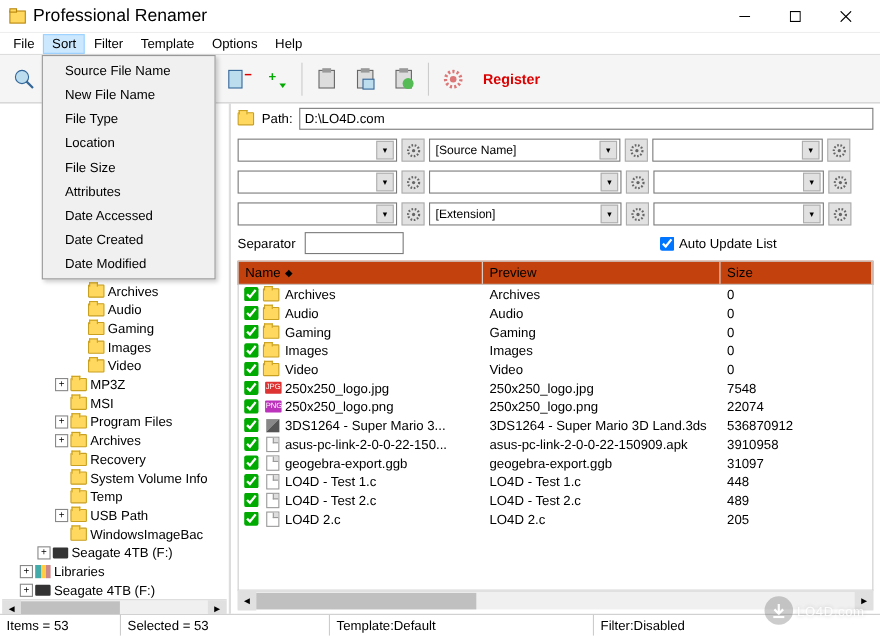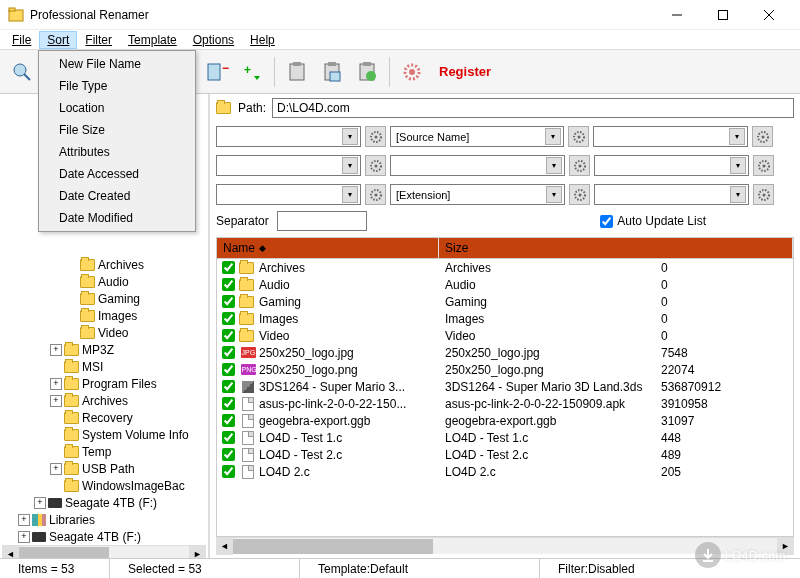--- a/index.html
+++ b/index.html
@@ -1,23 +1,23 @@
 <!DOCTYPE html>
 <html><head>
 <meta charset="utf-8">
 <style>
 * { box-sizing: border-box; margin: 0; padding: 0; font-family: "Segoe UI", Tahoma, sans-serif; font-size: 12px; }
 body { background: #fff; width: 800px; height: 578px; overflow: hidden; position: relative; }
 .titlebar { height: 30px; background: #fff; display: flex; align-items: center; padding: 0 8px; border-bottom: 1px solid #eee; }
 .titlebar-icon { width: 16px; height: 16px; margin-right: 6px; }
-.titlebar-title { flex: 1; font-size: 12px; }
+.titlebar-title { flex: 1; font-size: 16px; }
 .win-controls { display: flex; gap: 0; }
 .win-btn { width: 46px; height: 30px; display: flex; align-items: center; justify-content: center; }
 .menubar { height: 20px; background: #fff; display: flex; align-items: center; padding: 0 4px; border-bottom: 1px solid #ddd; }
-.menu-item { padding: 2px 8px; cursor: default; text-decoration: underline; }
+.menu-item { padding: 2px 8px; cursor: default; }
 .menu-item.active { background: #cce8ff; border: 1px solid #99d1ff; padding: 1px 7px; }
 .sort-dropdown { position: absolute; top: 50px; left: 38px; width: 158px; background: #f0f0f0; border: 1px solid #999; box-shadow: 2px 2px 4px rgba(0,0,0,0.2); z-index: 100; padding: 2px; }
 .sort-dropdown-item { padding: 4px 18px; cursor: default; background: #f0f0f0; }
 .toolbar { height: 44px; background: #f5f5f5; border-bottom: 1px solid #ccc; display: flex; align-items: center; padding: 0 6px; gap: 3px; }
 .tb-btn { width: 32px; height: 36px; display: flex; align-items: center; justify-content: center; border: 1px solid transparent; }
 .tb-sep { width: 1px; height: 30px; background: #ccc; margin: 0 3px; }
 .register-text { color: #d00; font-weight: bold; margin-left: 8px; font-size: 13px; }
 .main-area { display: flex; height: 464px; }
 .tree-panel { width: 210px; border-right: 2px solid #ddd; overflow: auto; padding: 2px; position: relative; }
 .tree-item { display: flex; align-items: center; height: 17px; white-space: nowrap; }
@@ -45,21 +45,21 @@
 .sort-arrow { font-size: 9px; }
 .file-list { border: 1px solid #ccc; border-top: none; flex: 1; overflow: auto; }
 .file-row { display: flex; align-items: center; height: 17px; }
 .file-check { width: 22px; display: flex; justify-content: center; }
 .file-check input { accent-color: #0a0; }
 .file-icon-cell { width: 18px; display: flex; justify-content: center; }
 .file-name-cell { width: 182px; padding-left: 2px; overflow: hidden; text-overflow: ellipsis; white-space: nowrap; }
 .file-preview-cell { width: 216px; padding-left: 6px; overflow: hidden; text-overflow: ellipsis; white-space: nowrap; }
 .file-size-cell { flex: 1; padding-left: 6px; }
 .status-bar { height: 20px; border-top: 1px solid #ccc; display: flex; align-items: center; font-size: 12px; }
-.status-cell { padding: 0 18px; border-right: 1px solid #ccc; height: 100%; display: flex; align-items: center; }
+.status-cell { padding: 0 6px; border-right: 1px solid #ccc; height: 100%; display: flex; align-items: center; }
 .hscroll { height: 17px; background: #f0f0f0; border-top: 1px solid #ddd; display: flex; align-items: center; }
 .hscroll-arrow { width: 17px; height: 17px; background: #e0e0e0; display:flex; align-items:center; justify-content:center; font-size:9px; }
 .hscroll-track { flex:1; height: 17px; position: relative; }
 .hscroll-thumb { position: absolute; height: 15px; top:1px; background: #c0c0c0; }
 .file-badge { display:inline-block; font-size:7px; color:#fff; padding:0 1px; border-radius:1px; width:15px; text-align:center; line-height:11px; height:11px; }
 .doc-icon { width:12px; height:14px; border:1px solid #999; background:#fff; display:inline-block; position:relative; }
 .doc-icon::after { content:""; position:absolute; top:0; right:0; width:4px; height:4px; background:#ddd; border-left:1px solid #999; border-bottom:1px solid #999;}
 .cube-icon { width:12px; height:12px; background: linear-gradient(135deg,#888 50%,#555 50%); display:inline-block; }
 .watermark { position:absolute; bottom:10px; right:14px; font-size:18px; color:#fff; font-weight:400; opacity:0.75; letter-spacing:0.5px; pointer-events:none; text-shadow:0 0 4px rgba(0,0,0,0.3);}
 .watermark-badge { display:inline-flex; width:26px; height:26px; border-radius:50%; background:rgba(120,120,120,0.5); align-items:center; justify-content:center; margin-right:4px; vertical-align:middle;}
@@ -96,20 +96,21 @@
 <div class="menubar" id="menubar">
     <div class="menu-item">File</div>
     <div class="menu-item active">Sort</div>
     <div class="menu-item">Filter</div>
     <div class="menu-item">Template</div>
     <div class="menu-item">Options</div>
     <div class="menu-item">Help</div>
   </div>
 
 <div class="sort-dropdown" id="sort-dropdown">
+    <div class="sort-dropdown-item">Source File Name</div>
     <div class="sort-dropdown-item">New File Name</div>
     <div class="sort-dropdown-item">File Type</div>
     <div class="sort-dropdown-item">Location</div>
     <div class="sort-dropdown-item">File Size</div>
     <div class="sort-dropdown-item">Attributes</div>
     <div class="sort-dropdown-item">Date Accessed</div>
     <div class="sort-dropdown-item">Date Created</div>
     <div class="sort-dropdown-item">Date Modified</div>
   </div>
 
@@ -423,20 +424,23 @@
         <span>Auto Update List</span>
       </label>
       <div style="width:80px"></div>
     </div>
 
     <div class="list-header">
       <div class="list-header-cell" style="width:222px">
         <span>Name</span>
           <span class="sort-arrow">◆</span>
       </div>
+      <div class="list-header-cell" style="width:216px">
+          <span>Preview</span>
+        </div>
       <div class="list-header-cell" style="flex:1">
           <span>Size</span>
         </div>
     </div>
     <div class="file-list" id="file-list">
         <div class="file-row">
           <span class="file-check">
             <input type="checkbox" checked="" style="">
           </span>
           <span class="file-icon-cell">

